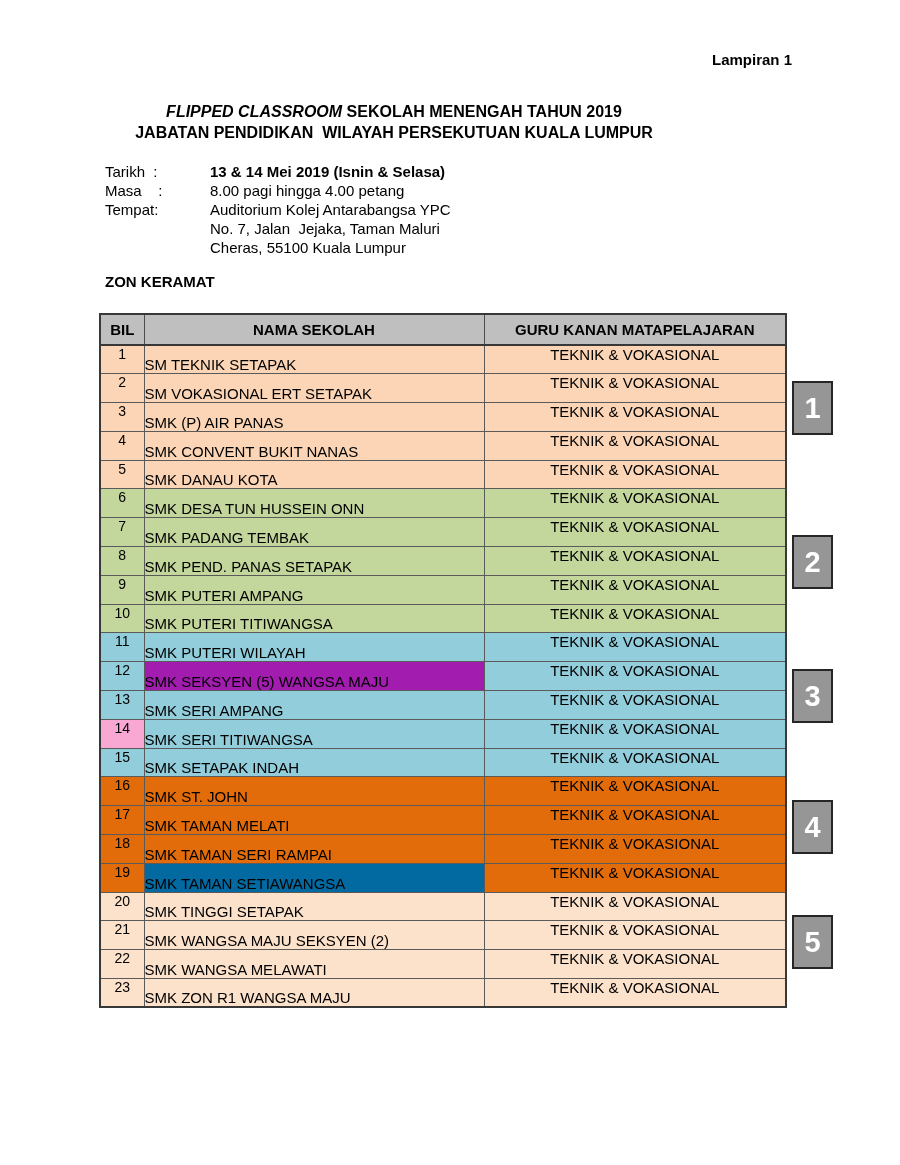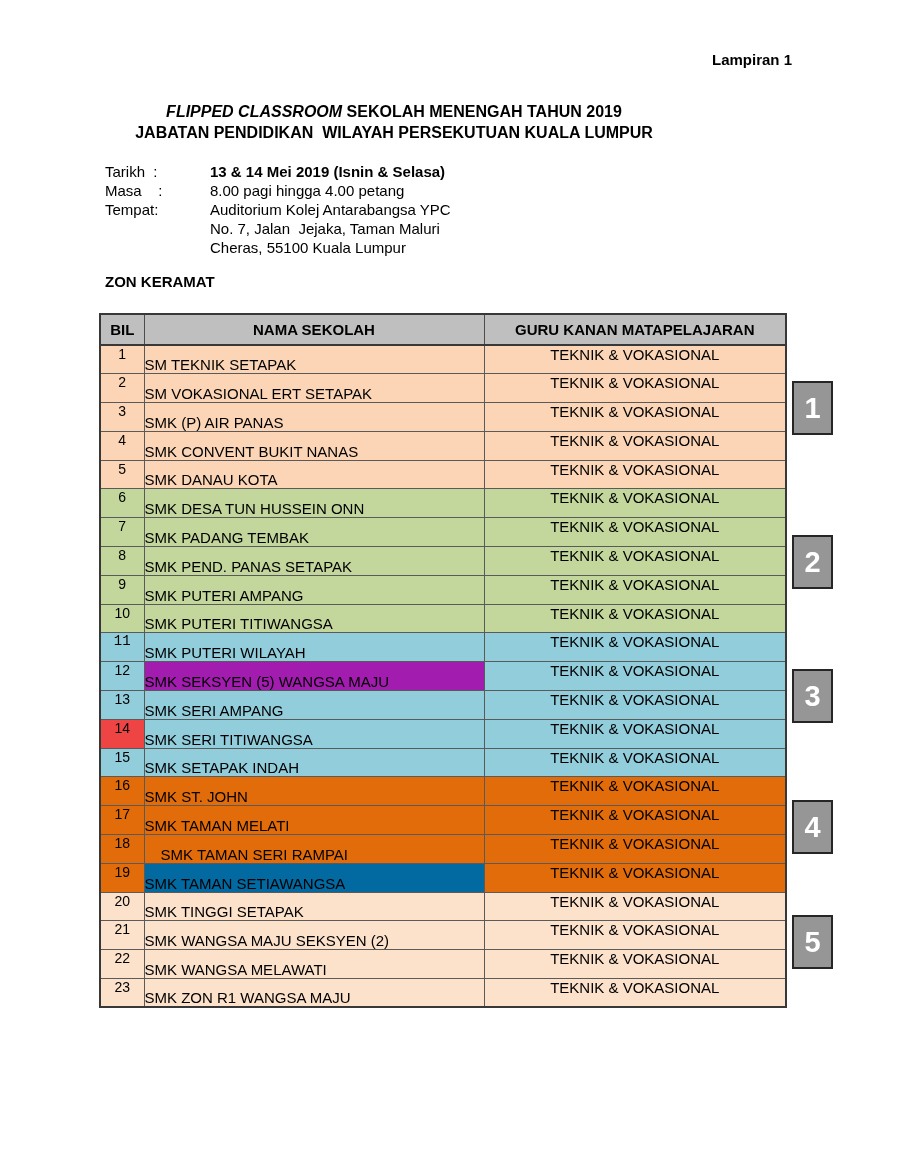--- a/index.html
+++ b/index.html
@@ -167,57 +167,57 @@
           <td class="c-bil" style="background: rgb(195, 214, 155);">9</td>
           <td class="c-school" style="background: rgb(195, 214, 155);">SMK PUTERI AMPANG</td>
           <td class="c-subject" style="background: rgb(195, 214, 155);">TEKNIK &amp; VOKASIONAL</td>
         </tr>
         <tr class="body-row">
           <td class="c-bil" style="background: rgb(195, 214, 155);">10</td>
           <td class="c-school" style="background: rgb(195, 214, 155);">SMK PUTERI TITIWANGSA</td>
           <td class="c-subject" style="background: rgb(195, 214, 155);">TEKNIK &amp; VOKASIONAL</td>
         </tr>
         <tr class="body-row">
-          <td class="c-bil" style="background: rgb(146, 205, 220); font-family: Liberation Mono, monospace;">11</td>
+          <td class="c-bil" style="background: rgb(146, 205, 220);">11</td>
           <td class="c-school" style="background: rgb(146, 205, 220);">SMK PUTERI WILAYAH</td>
           <td class="c-subject" style="background: rgb(146, 205, 220);">TEKNIK &amp; VOKASIONAL</td>
         </tr>
         <tr class="body-row">
           <td class="c-bil" style="background: rgb(146, 205, 220);">12</td>
           <td class="c-school" style="background: #a21caf;">SMK SEKSYEN (5) WANGSA MAJU</td>
           <td class="c-subject" style="background: rgb(146, 205, 220);">TEKNIK &amp; VOKASIONAL</td>
         </tr>
         <tr class="body-row">
           <td class="c-bil" style="background: rgb(146, 205, 220);">13</td>
           <td class="c-school" style="background: rgb(146, 205, 220);">SMK SERI AMPANG</td>
           <td class="c-subject" style="background: rgb(146, 205, 220);">TEKNIK &amp; VOKASIONAL</td>
         </tr>
         <tr class="body-row">
-          <td class="c-bil" style="background: #ef4444;">14</td>
+          <td class="c-bil" style="background: #f9a8d4;">14</td>
           <td class="c-school" style="background: rgb(146, 205, 220);">SMK SERI TITIWANGSA</td>
           <td class="c-subject" style="background: rgb(146, 205, 220);">TEKNIK &amp; VOKASIONAL</td>
         </tr>
         <tr class="body-row">
           <td class="c-bil" style="background: rgb(146, 205, 220);">15</td>
           <td class="c-school" style="background: rgb(146, 205, 220);">SMK SETAPAK INDAH</td>
           <td class="c-subject" style="background: rgb(146, 205, 220);">TEKNIK &amp; VOKASIONAL</td>
         </tr>
         <tr class="body-row">
           <td class="c-bil" style="background: rgb(227, 108, 10);">16</td>
           <td class="c-school" style="background: rgb(227, 108, 10);">SMK ST. JOHN</td>
           <td class="c-subject" style="background: rgb(227, 108, 10);">TEKNIK &amp; VOKASIONAL</td>
         </tr>
         <tr class="body-row">
           <td class="c-bil" style="background: rgb(227, 108, 10);">17</td>
           <td class="c-school" style="background: rgb(227, 108, 10);">SMK TAMAN MELATI</td>
           <td class="c-subject" style="background: rgb(227, 108, 10);">TEKNIK &amp; VOKASIONAL</td>
         </tr>
         <tr class="body-row">
           <td class="c-bil" style="background: rgb(227, 108, 10);">18</td>
-          <td class="c-school" style="background: rgb(227, 108, 10); padding-left: 16px;">SMK TAMAN SERI RAMPAI</td>
+          <td class="c-school" style="background: rgb(227, 108, 10);">SMK TAMAN SERI RAMPAI</td>
           <td class="c-subject" style="background: rgb(227, 108, 10);">TEKNIK &amp; VOKASIONAL</td>
         </tr>
         <tr class="body-row">
           <td class="c-bil" style="background: rgb(227, 108, 10);">19</td>
           <td class="c-school" style="background: #0369a1;">SMK TAMAN SETIAWANGSA</td>
           <td class="c-subject" style="background: rgb(227, 108, 10);">TEKNIK &amp; VOKASIONAL</td>
         </tr>
         <tr class="body-row">
           <td class="c-bil" style="background: rgb(252, 225, 203);">20</td>
           <td class="c-school" style="background: rgb(252, 225, 203);">SMK TINGGI SETAPAK</td>

